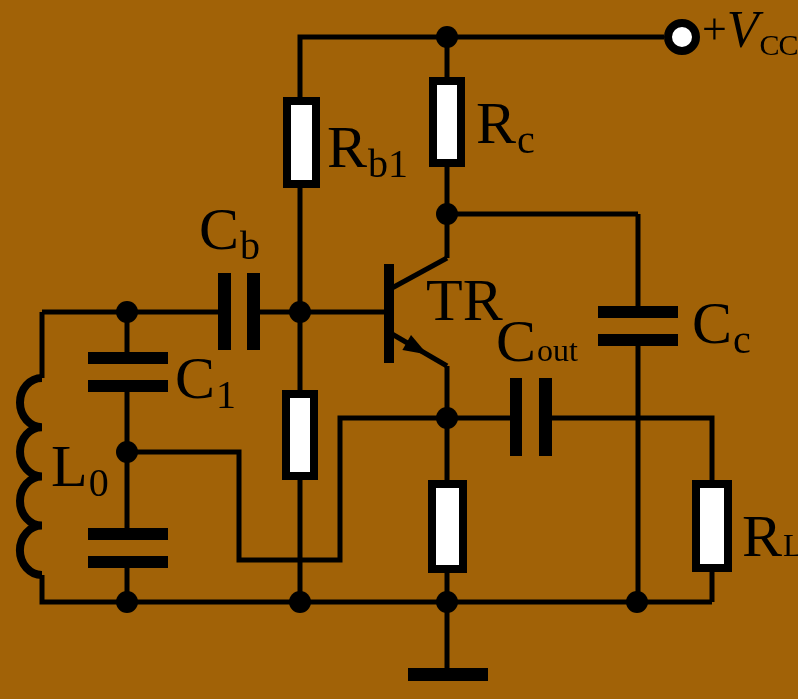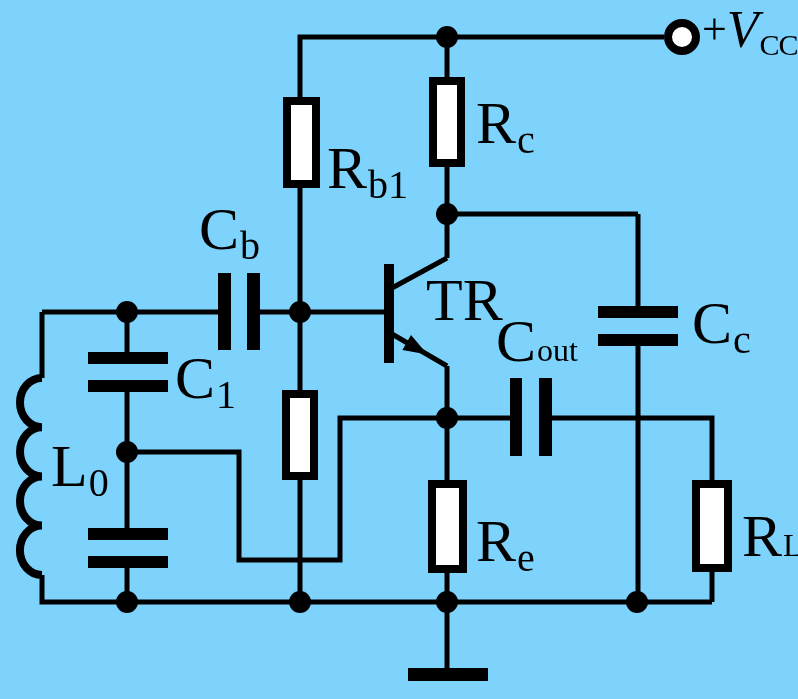--- a/index.html
+++ b/index.html
@@ -1,20 +1,20 @@
 <!DOCTYPE html>
 <html><head>
 <meta charset="utf-8">
 <style>
   html, body { margin: 0; padding: 0; background: #ffffff; }
   .stage {
     position: relative;
     width: 798px;
     height: 699px;
-    background: #7dd3fc;
+    background: #a16207;
     overflow: hidden;
     font-family: "Liberation Serif", serif;
   }
   .stage svg { position: absolute; left: 0; top: 0; }
   .clabel {
     position: absolute;
     color: #000;
     font-size: 60px;
     line-height: 1;
     white-space: nowrap;
@@ -106,35 +106,34 @@
       <circle cx="447" cy="602" r="11"></circle>
       <circle cx="637" cy="602" r="11"></circle>
     </g>
 
     <circle cx="682" cy="37" r="14" fill="#ffffff" stroke="#000000" stroke-width="8"></circle>
     <rect x="408" y="668" width="80" height="13" fill="#000000"></rect>
   </svg>
 
   <div class="clabel vcc" style="left:702px; top:4px;"><span class="plus">+</span><span class="main">V</span><span class="sub">CC</span></div>
 
-  <div class="clabel" style="left:327px; top:117px;margin-top:21px;"><span class="main">R</span><span class="sub">b1</span></div>
+  <div class="clabel" style="left:327px; top:117px;"><span class="main">R</span><span class="sub">b1</span></div>
 
   <div class="clabel" style="left:199px; top:199px;"><span class="main">C</span><span class="sub">b</span></div>
 
   <div class="clabel" style="left:476px; top:93px;"><span class="main">R</span><span class="sub">c</span></div>
 
   <div class="clabel" style="left:426px; top:270px;"><span class="main">TR</span><span class="sub"></span></div>
 
   <div class="clabel small-sub" style="left:496px; top:311px;"><span class="main">C</span><span class="sub">out</span></div>
 
   <div class="clabel" style="left:692px; top:293px;"><span class="main">C</span><span class="sub">c</span></div>
 
   <div class="clabel" style="left:175px; top:348px;"><span class="main">C</span><span class="sub">1</span></div>
 
 
   <div class="clabel" style="left:51px; top:436px;"><span class="main">L</span><span class="sub">0</span></div>
 
 
-  <div class="clabel" style="left:476px; top:511px;"><span class="main">R</span><span class="sub">e</span></div>
 
   <div class="clabel small-sub" style="left:742px; top:506px;"><span class="main">R</span><span class="sub">L</span></div>
 
 </div>
 
 </body></html>

